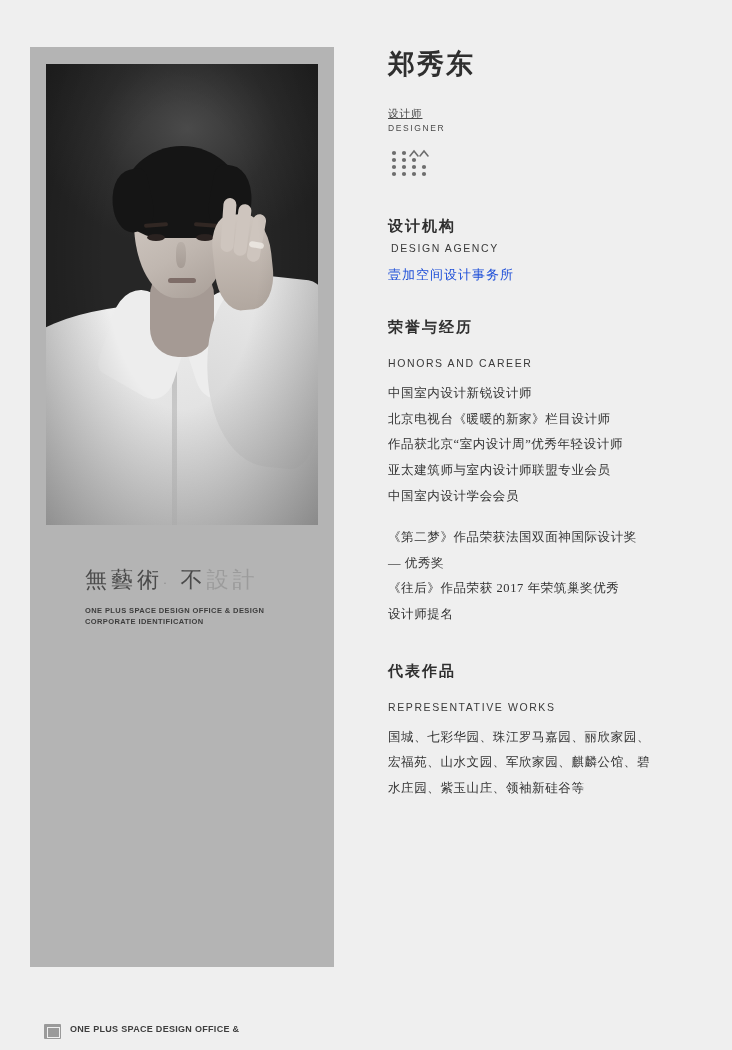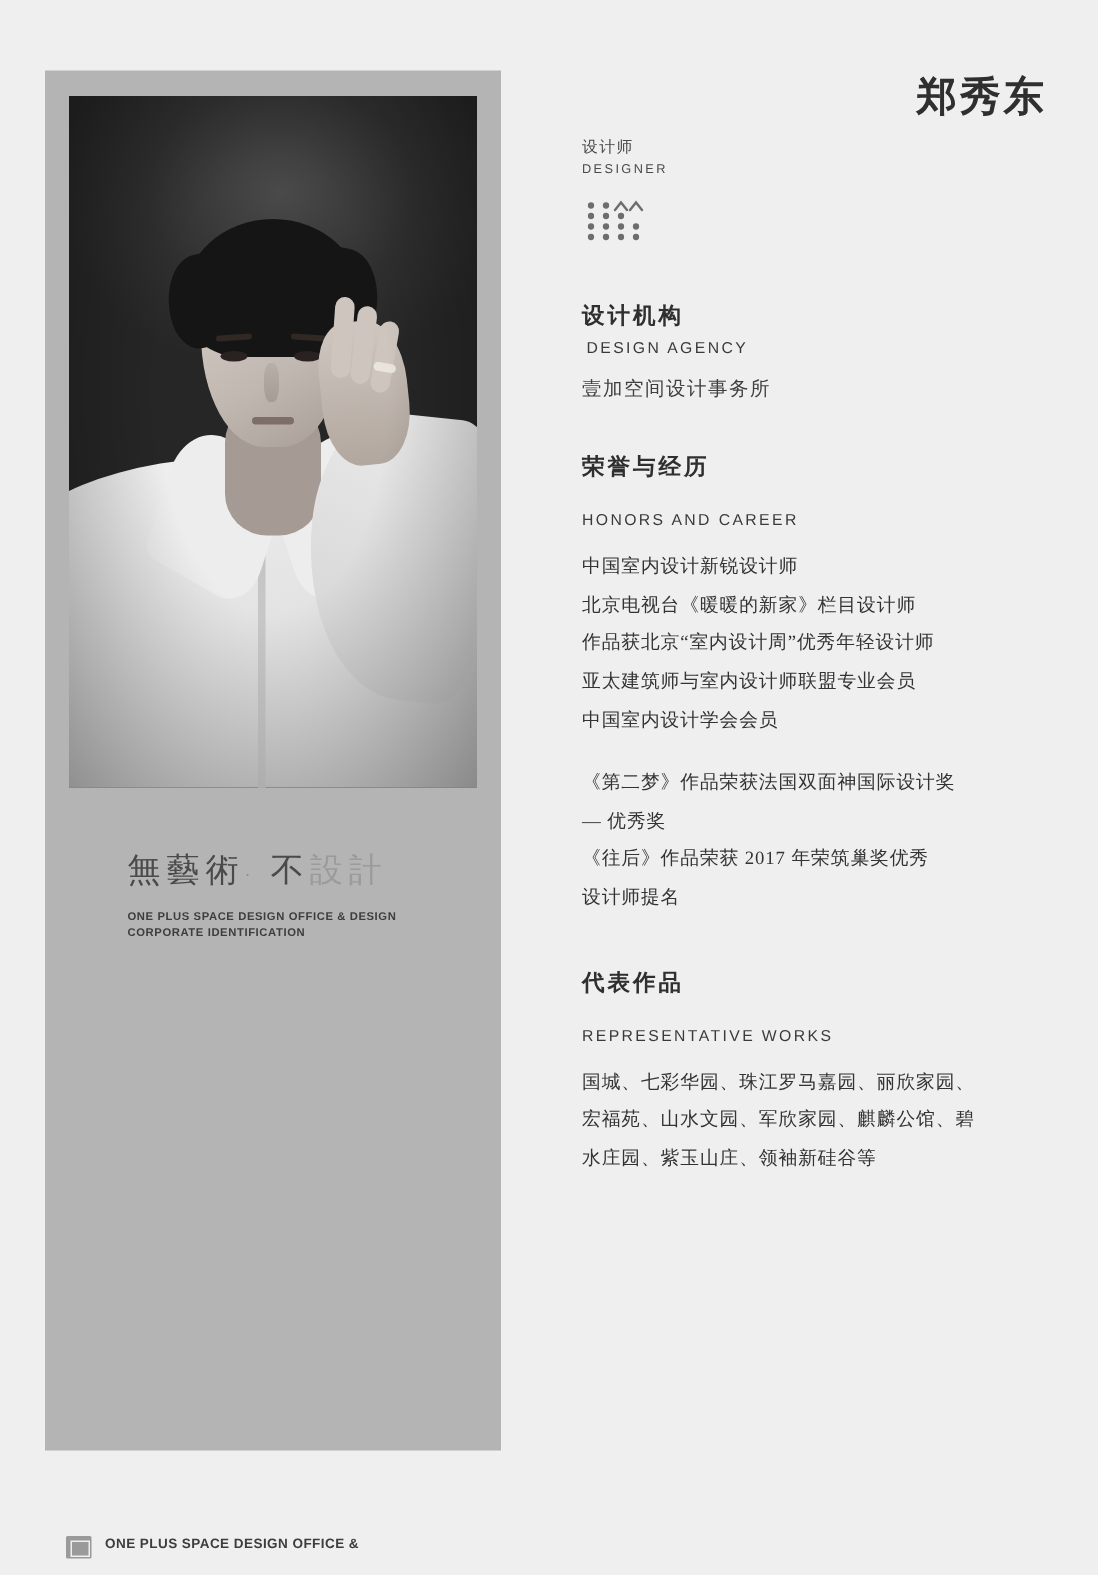--- a/index.html
+++ b/index.html
@@ -240,27 +240,27 @@
     top: 46px;
     width: 310px;
   }
   .name {
     font-family: "Liberation Serif", serif;
     font-size: 27px;
     font-weight: bold;
     letter-spacing: 2px;
     color: #2f2f2f;
     margin: 0;
-    text-align: right;
   }
   .role-cn {
-    margin-top: 9px;
+    margin-top: 25px;
     font-size: 10.5px;
     color: #4a4a4a;
     letter-spacing: 1px;
+    text-decoration: underline;
   }
   .role-en {
     margin-top: 2px;
     font-size: 8.5px;
     letter-spacing: 1.6px;
     color: #4a4a4a;
   }
 
   .logo-mark {
     margin-top: 16px;
@@ -290,21 +290,21 @@
     letter-spacing: 0.6px;
   }
   .sec-body .para { margin: 0; }
   .gap { height: 16px; }
 
   .agency-line {
     margin-top: 12px;
     font-family: "Liberation Serif", serif;
     font-size: 13px;
     letter-spacing: 1px;
-    color: #404040;
+    color: #1d4ed8;
   }
   .agency-en {
     margin-top: 6px;
     font-size: 10.5px;
     letter-spacing: 1.6px;
     color: #3a3a3a;
     padding-left: 3px;
   }
 
   

